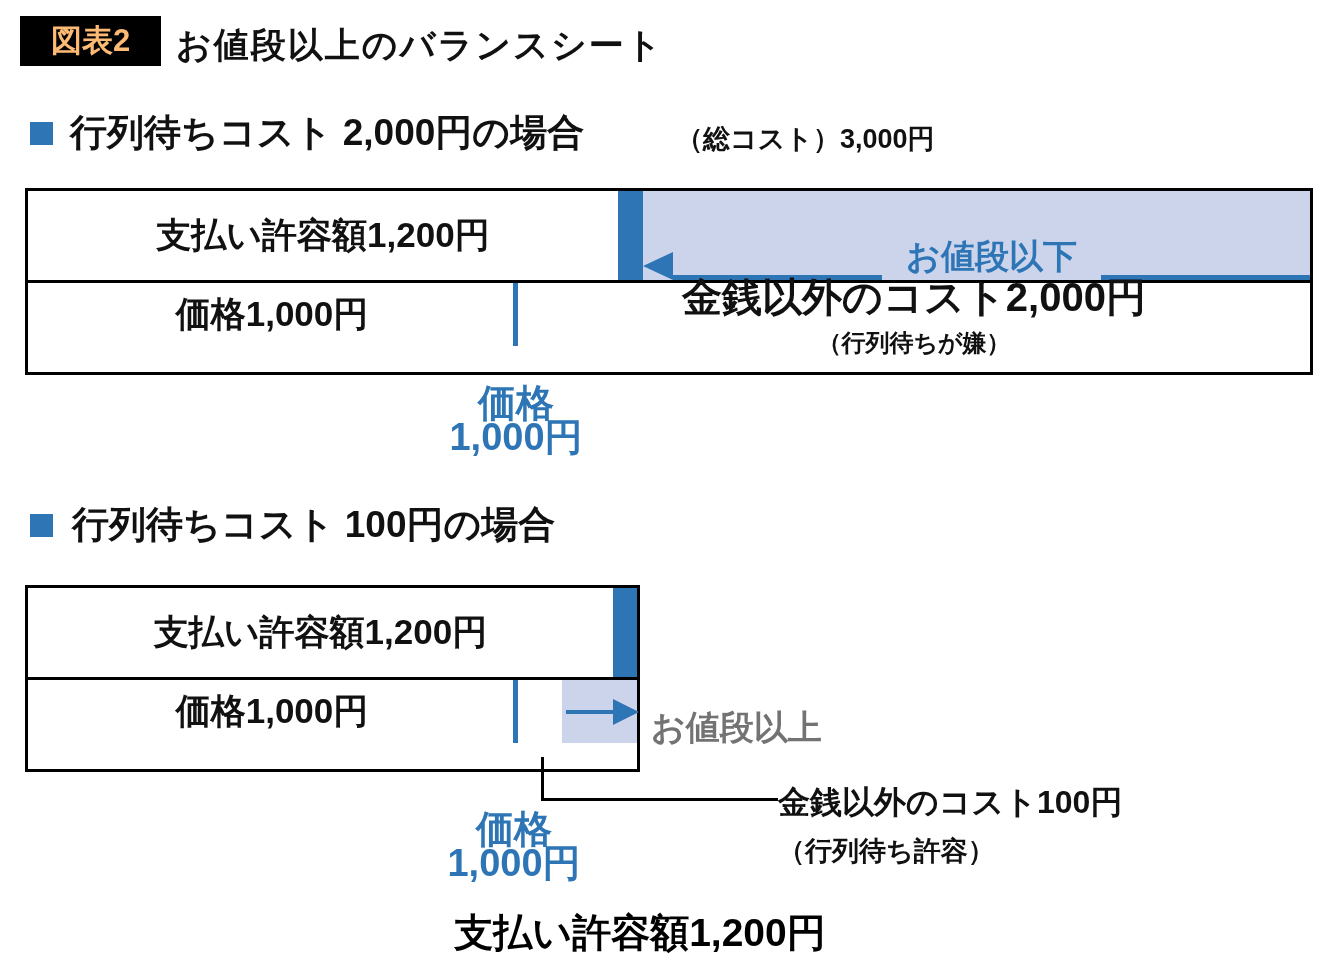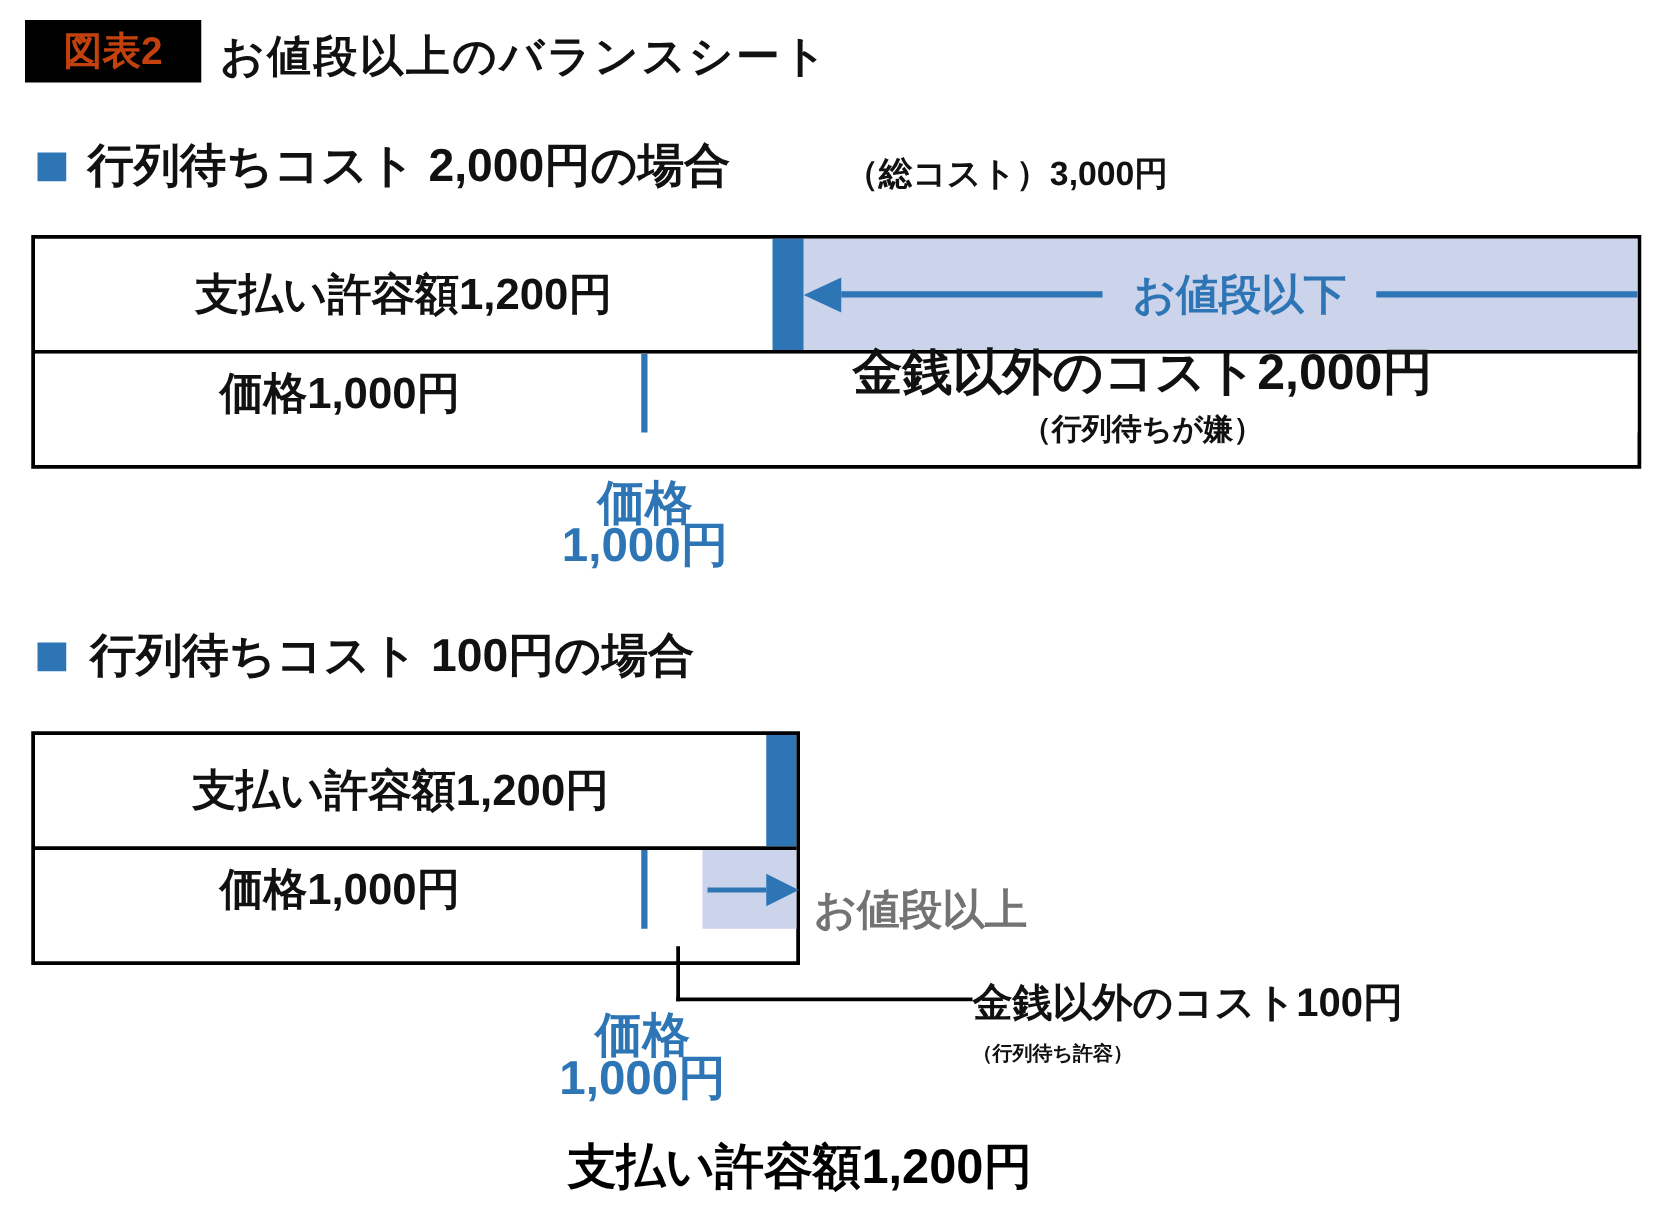--- a/index.html
+++ b/index.html
@@ -1,21 +1,21 @@
 <!DOCTYPE html>
 <html><head>
 <meta charset="utf-8">
 <style>
   html,body{margin:0;padding:0;background:#fff;}
   .stage{position:relative;width:1340px;height:970px;background:#ffffff;overflow:hidden;
          font-family:"Liberation Sans","DejaVu Sans",sans-serif;font-weight:bold;color:#111;}
 
   
   .badge{position:absolute;left:20px;top:16px;width:141px;height:50px;background:#000;
-         color:#c2410c;display:flex;align-items:center;justify-content:center;font-size:31px;}
+         color:#fdba74;display:flex;align-items:center;justify-content:center;font-size:31px;}
   .main-title{position:absolute;left:176px;top:22px;font-size:35px;letter-spacing:2px;white-space:nowrap;text-align:center;}
 
   
   .heading{position:absolute;display:flex;align-items:center;gap:19px;height:46px;}
   .h1{left:30px;top:110px;gap:17px;}
   .h2{left:30px;top:502px;}
   .sq{width:23px;height:23px;background:#2E75B6;flex:0 0 auto;}
   .htext{font-size:37px;white-space:nowrap;}
   .total-cost{position:absolute;left:676px;top:121px;font-size:27px;white-space:nowrap;}
 
@@ -25,21 +25,21 @@
   .d2{left:25px;top:585px;width:615px;height:187px;}
   .row{box-sizing:border-box;display:flex;}
   .row.top{height:92px;border-bottom:3px solid #000;}
   .row.bottom{height:63px;position:relative;background:#fff;}
   .cell{display:flex;align-items:center;justify-content:center;}
   .bar-label{font-size:35px;white-space:nowrap;}
   .w1{width:590px;}
   .w2{flex:1;}
   .seg-dark{width:25px;background:#2E75B6;}
   .d2 .seg-dark{width:24px;}
-  .cell.light{flex:1;background:#CBD4EB;display:flex;align-items:center;}
+  .cell.light{flex:1;background:#CBD4EB;display:flex;align-items:flex-end;}
   .tri-left{width:0;height:0;border-top:14px solid transparent;border-bottom:14px solid transparent;
             border-right:30px solid #2E75B6;}
   .aline{flex:1;height:5px;background:#2E75B6;}
   .region-label{font-size:34px;color:#2E75B6;margin:0 24px;white-space:nowrap;}
 
   .price-cell-label{position:absolute;left:0;top:0;bottom:0;width:488px;display:flex;
                     align-items:center;justify-content:center;font-size:35px;white-space:nowrap;}
   .vline{position:absolute;left:485px;top:0;bottom:0;width:5px;background:#2E75B6;}
   .cost-block{position:absolute;left:490px;right:0;top:0;bottom:0;display:flex;
               flex-direction:column;align-items:center;justify-content:center;}
@@ -52,21 +52,21 @@
   .aline2{flex:1;height:4px;background:#2E75B6;}
   .tri-right{width:0;height:0;border-top:13px solid transparent;border-bottom:13px solid transparent;
              border-left:26px solid #2E75B6;}
 
   .region2-label{position:absolute;left:651px;top:705px;font-size:34px;color:#737373;white-space:nowrap;}
 
   .leader-v{position:absolute;left:541px;top:757px;width:3px;height:44px;background:#000;}
   .leader-h{position:absolute;left:541px;top:798px;width:237px;height:3px;background:#000;}
   .callout{position:absolute;left:778px;top:781px;width:382px;}
   .callout-main{font-size:32px;white-space:nowrap;}
-  .callout-sub{font-size:16px;margin-top:8px;white-space:nowrap;}
+  .callout-sub{font-size:27px;margin-top:8px;white-space:nowrap;}
 
   .tick{position:absolute;text-align:center;color:#2E75B6;font-size:38px;line-height:34px;}
   .tick1{left:430px;top:386px;width:172px;}
   .tick2{left:428px;top:812px;width:172px;}
 
   .footer-label{position:absolute;left:290px;top:906px;width:700px;text-align:center;
                 font-size:39px;color:#000;white-space:nowrap;}
 </style>
 </head>
 <body>

